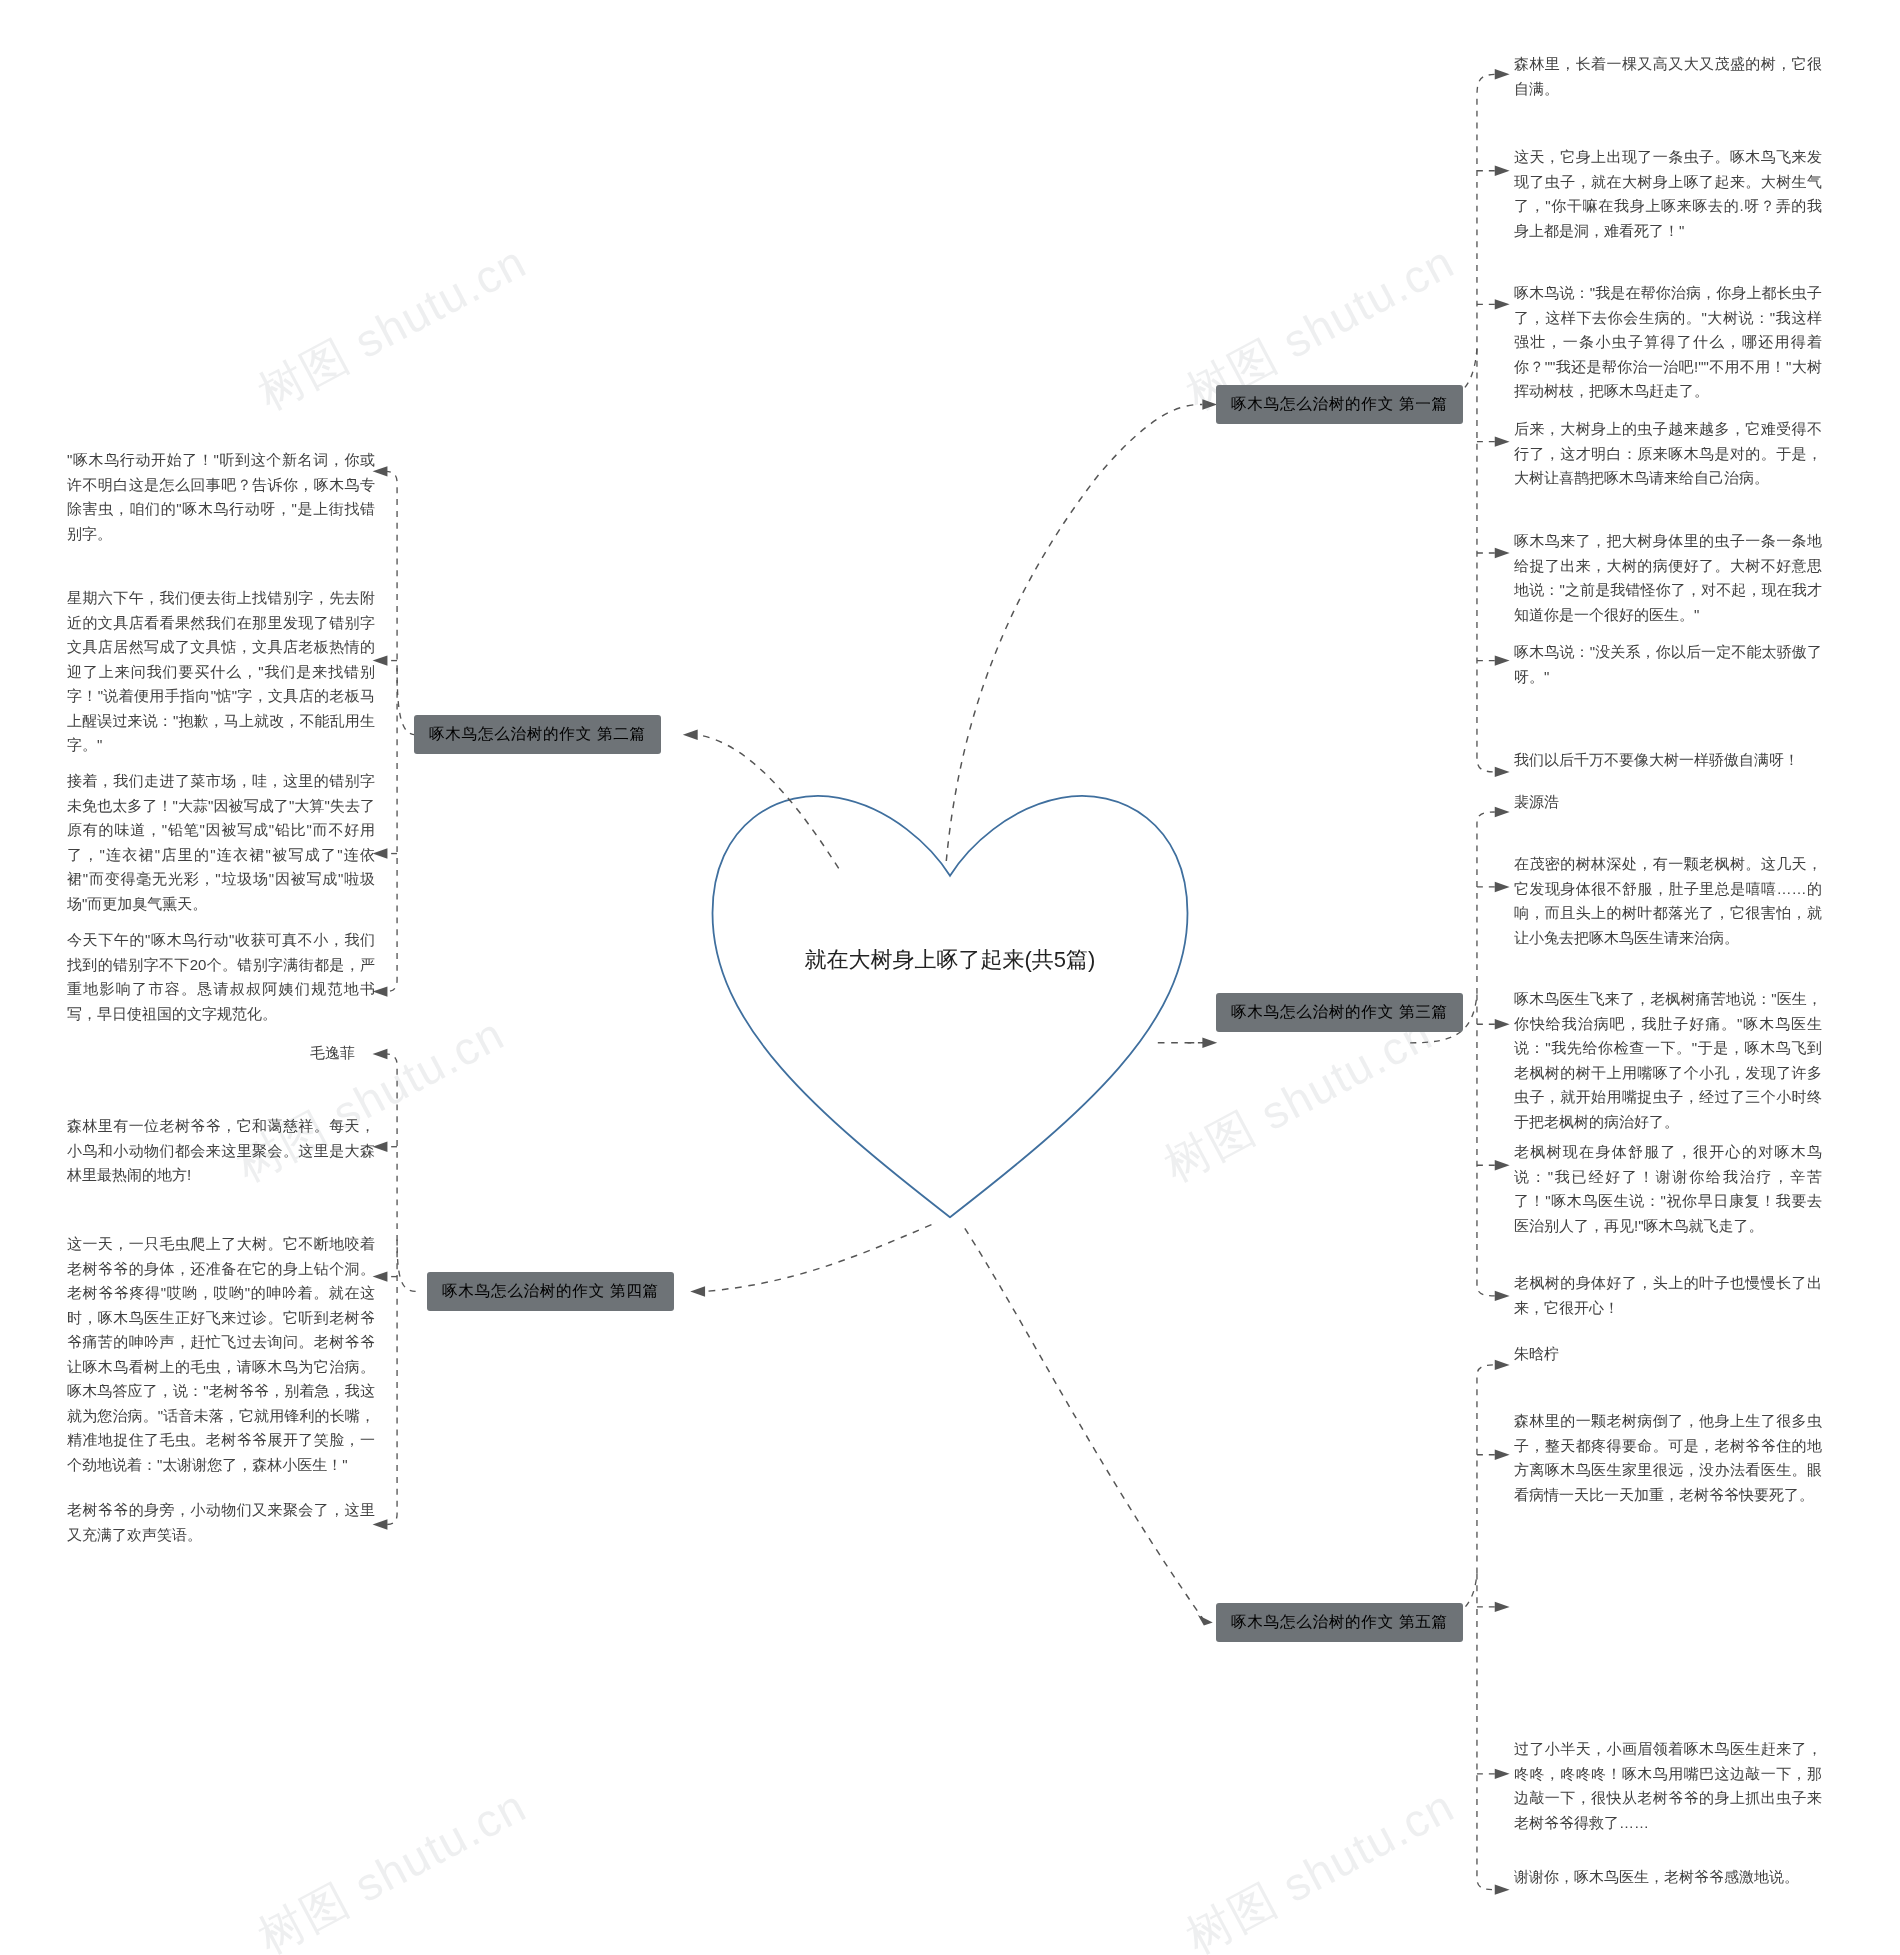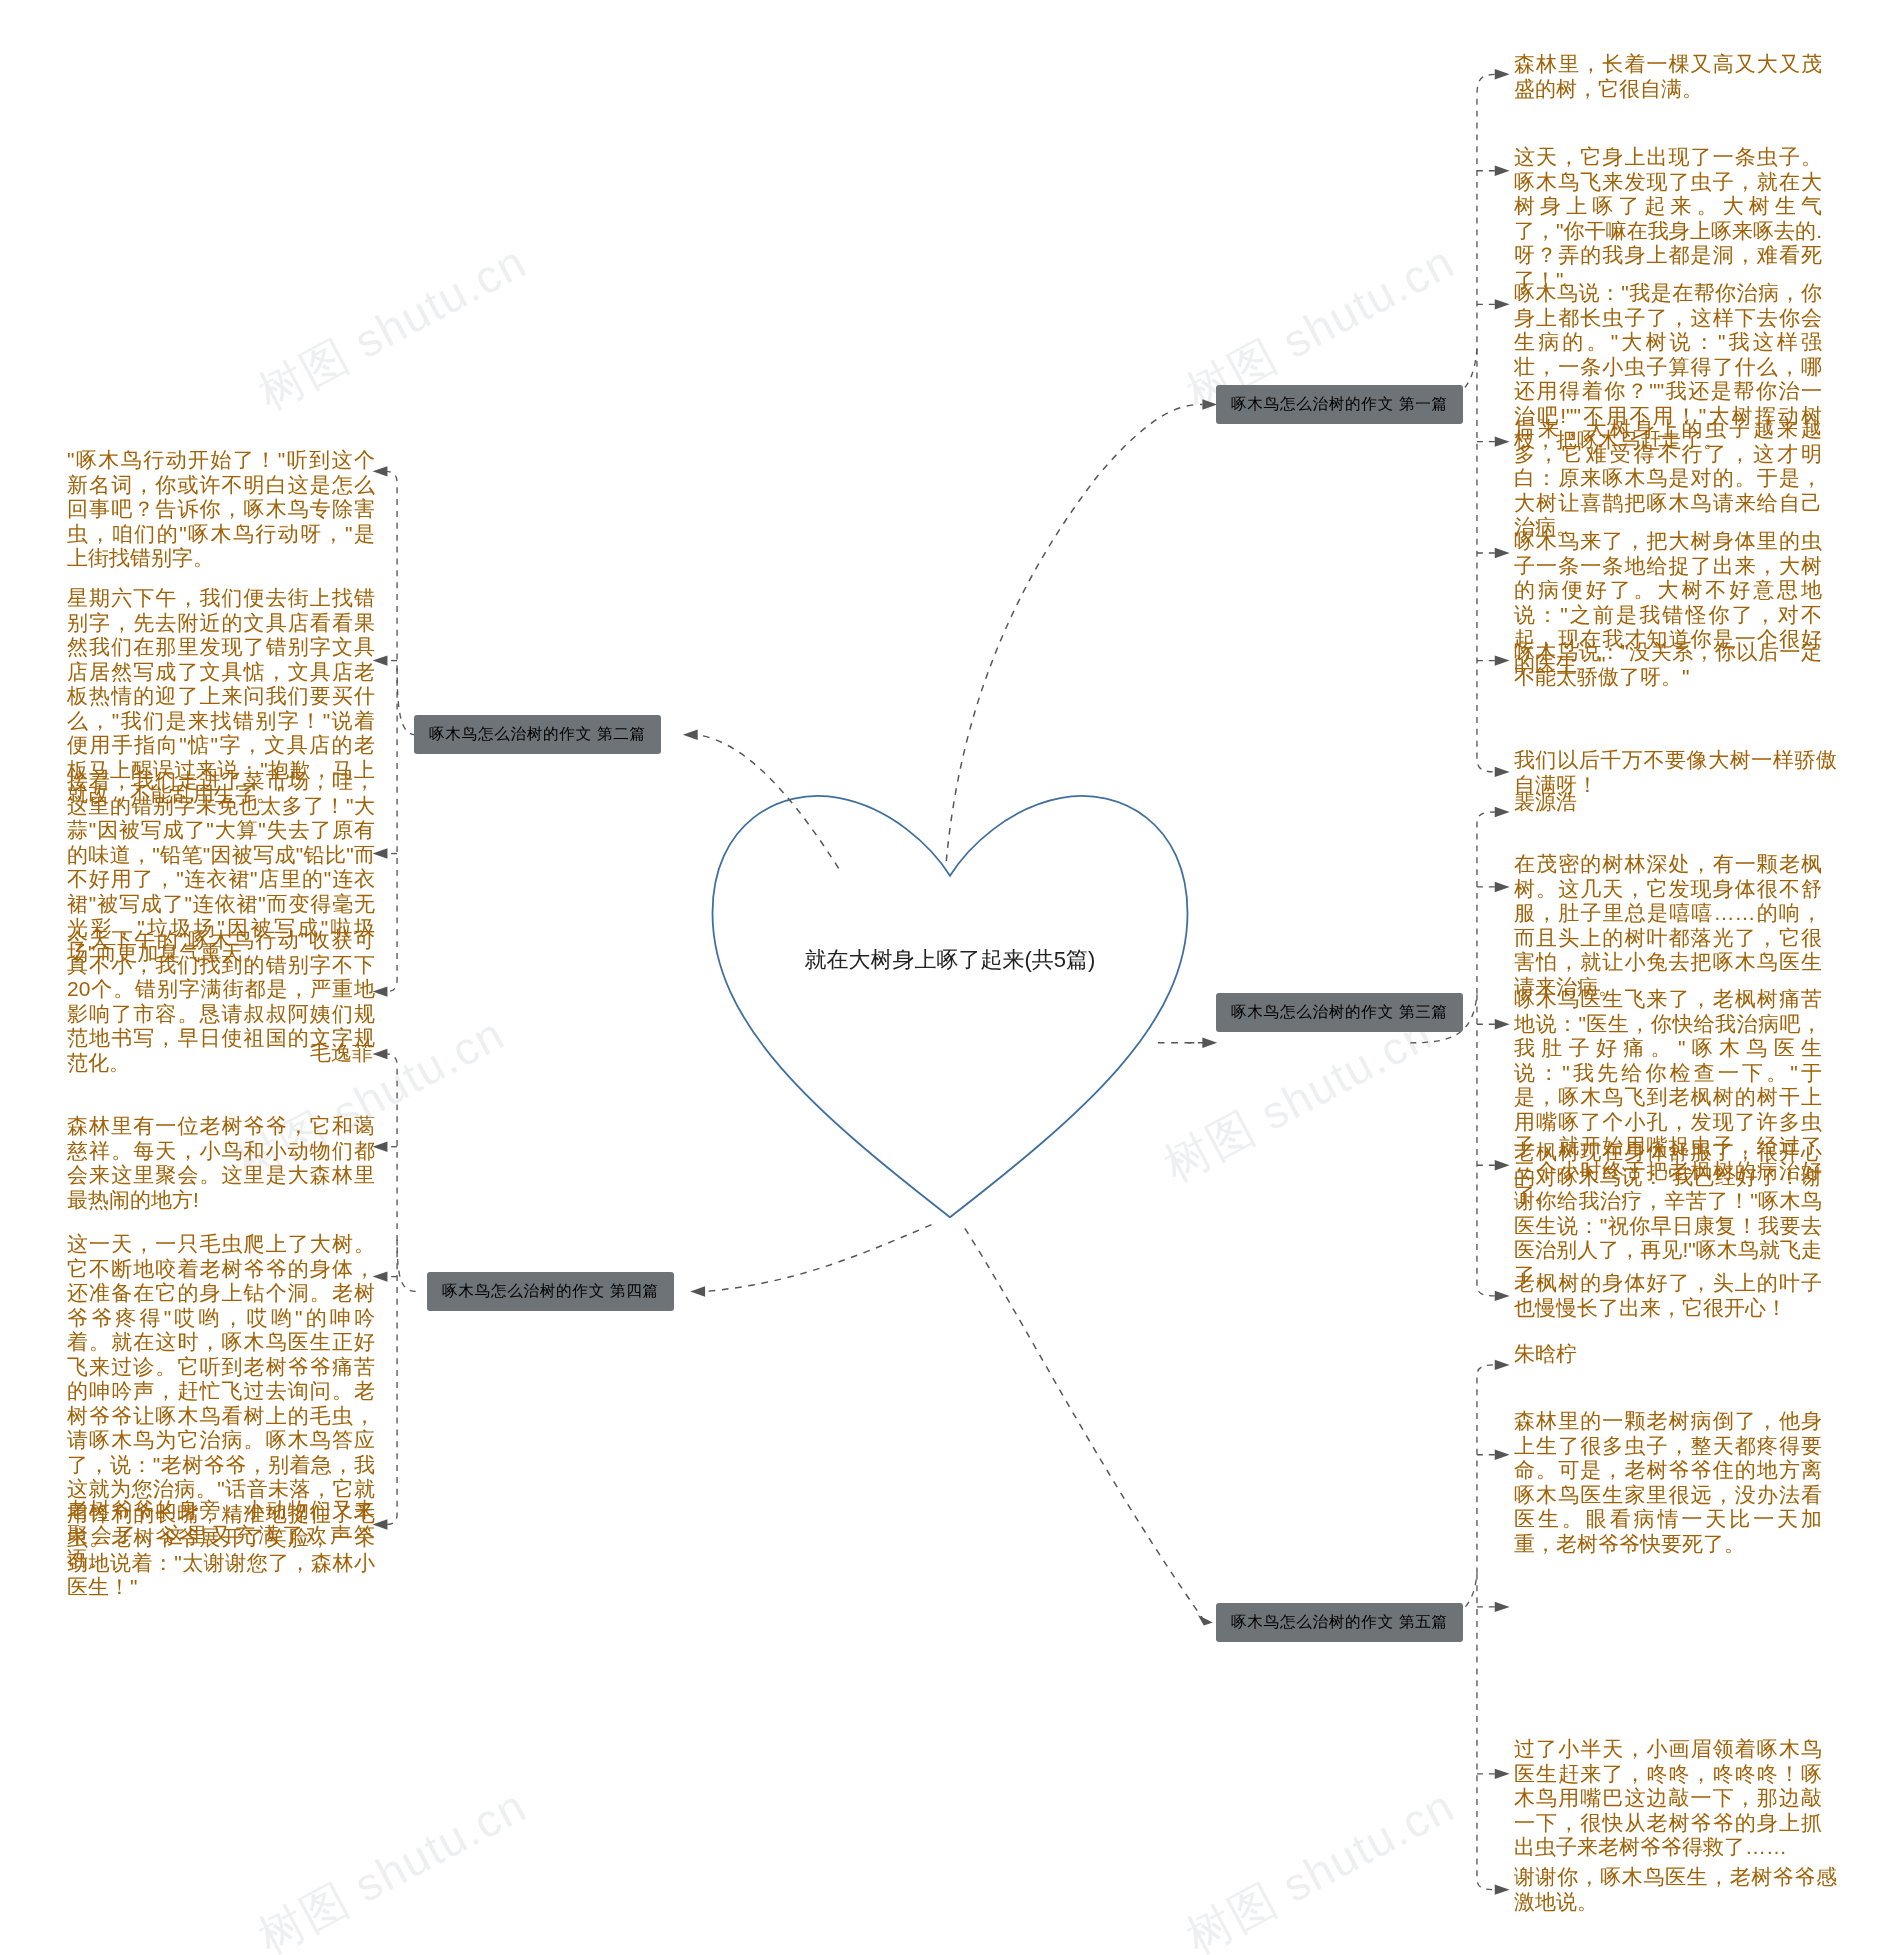--- a/index.html
+++ b/index.html
@@ -50,23 +50,23 @@
     background: #6e7377;
     color: #000000;
     font-size: 15.6px;
     padding: 9px 15px;
     border-radius: 3px;
     white-space: nowrap;
     letter-spacing: 0.7px;
   }
   .leaf-text {
     position: absolute;
-    font-size: 21px;
+    font-size: 15px;
     line-height: 24.5px;
-    color: #a16207;
+    color: #404040;
     text-align: justify;
   }
   .leaf-text.short {
     white-space: nowrap;
   }
 </style>
 </head>
 <body>
 
 <div id="canvas">

